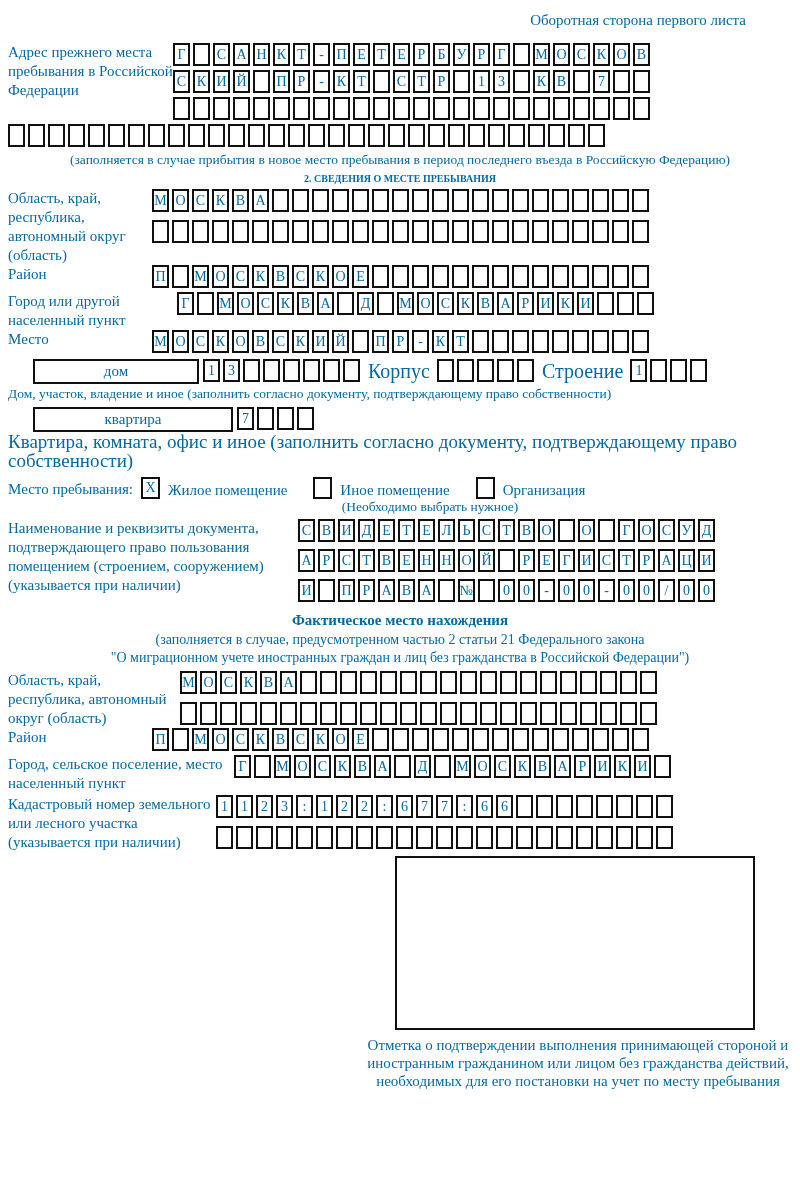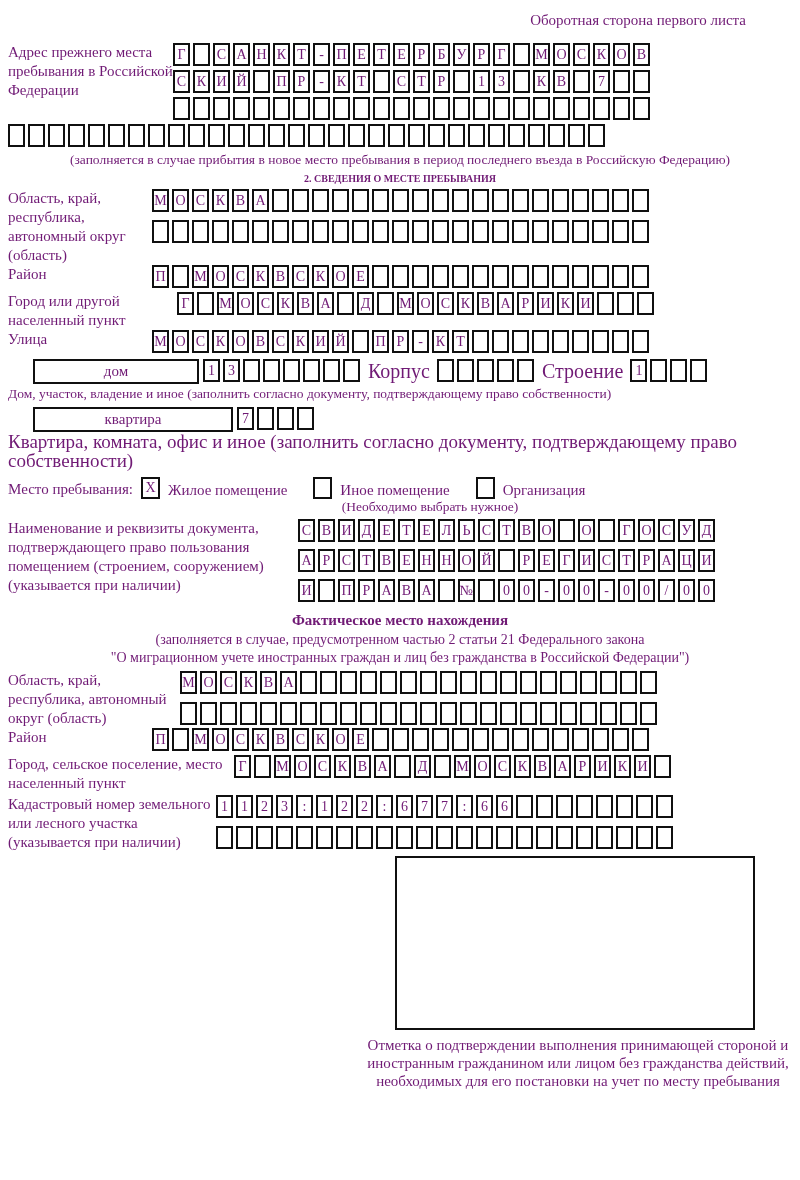--- a/index.html
+++ b/index.html
@@ -1,20 +1,20 @@
 <!DOCTYPE html>
 <html><head>
 <meta charset="utf-8">
 <style>
   * { margin:0; padding:0; box-sizing:border-box; }
   html,body { background:#fff; }
   .page {
     position:relative;
     width:800px; height:1180px;
-    background:#fff; color:#701a75;
+    background:#fff; color:#0369a1;
     font-family:"Liberation Serif","DejaVu Serif",serif;
     padding:0 8px;
     overflow:hidden;
   }
   .header-note {
     margin-top:12px; padding-right:46px;
     text-align:right; font-size:15px;
   }
   .flex { display:flex; align-items:flex-start; }
   .stack { display:flex; flex-direction:column; gap:2px; }
@@ -309,21 +309,21 @@
         <span class="cell">И</span>
         <span class="cell">К</span>
         <span class="cell">И</span>
         <span class="cell"></span>
         <span class="cell"></span>
         <span class="cell"></span>
       </div>
   </div>
 
   <div class="flex">
-    <div class="flabel lw144">Улица</div>
+    <div class="flabel lw144">Место</div>
     <div class="cellrow">
         <span class="cell">М</span>
         <span class="cell">О</span>
         <span class="cell">С</span>
         <span class="cell">К</span>
         <span class="cell">О</span>
         <span class="cell">В</span>
         <span class="cell">С</span>
         <span class="cell">К</span>
         <span class="cell">И</span>

